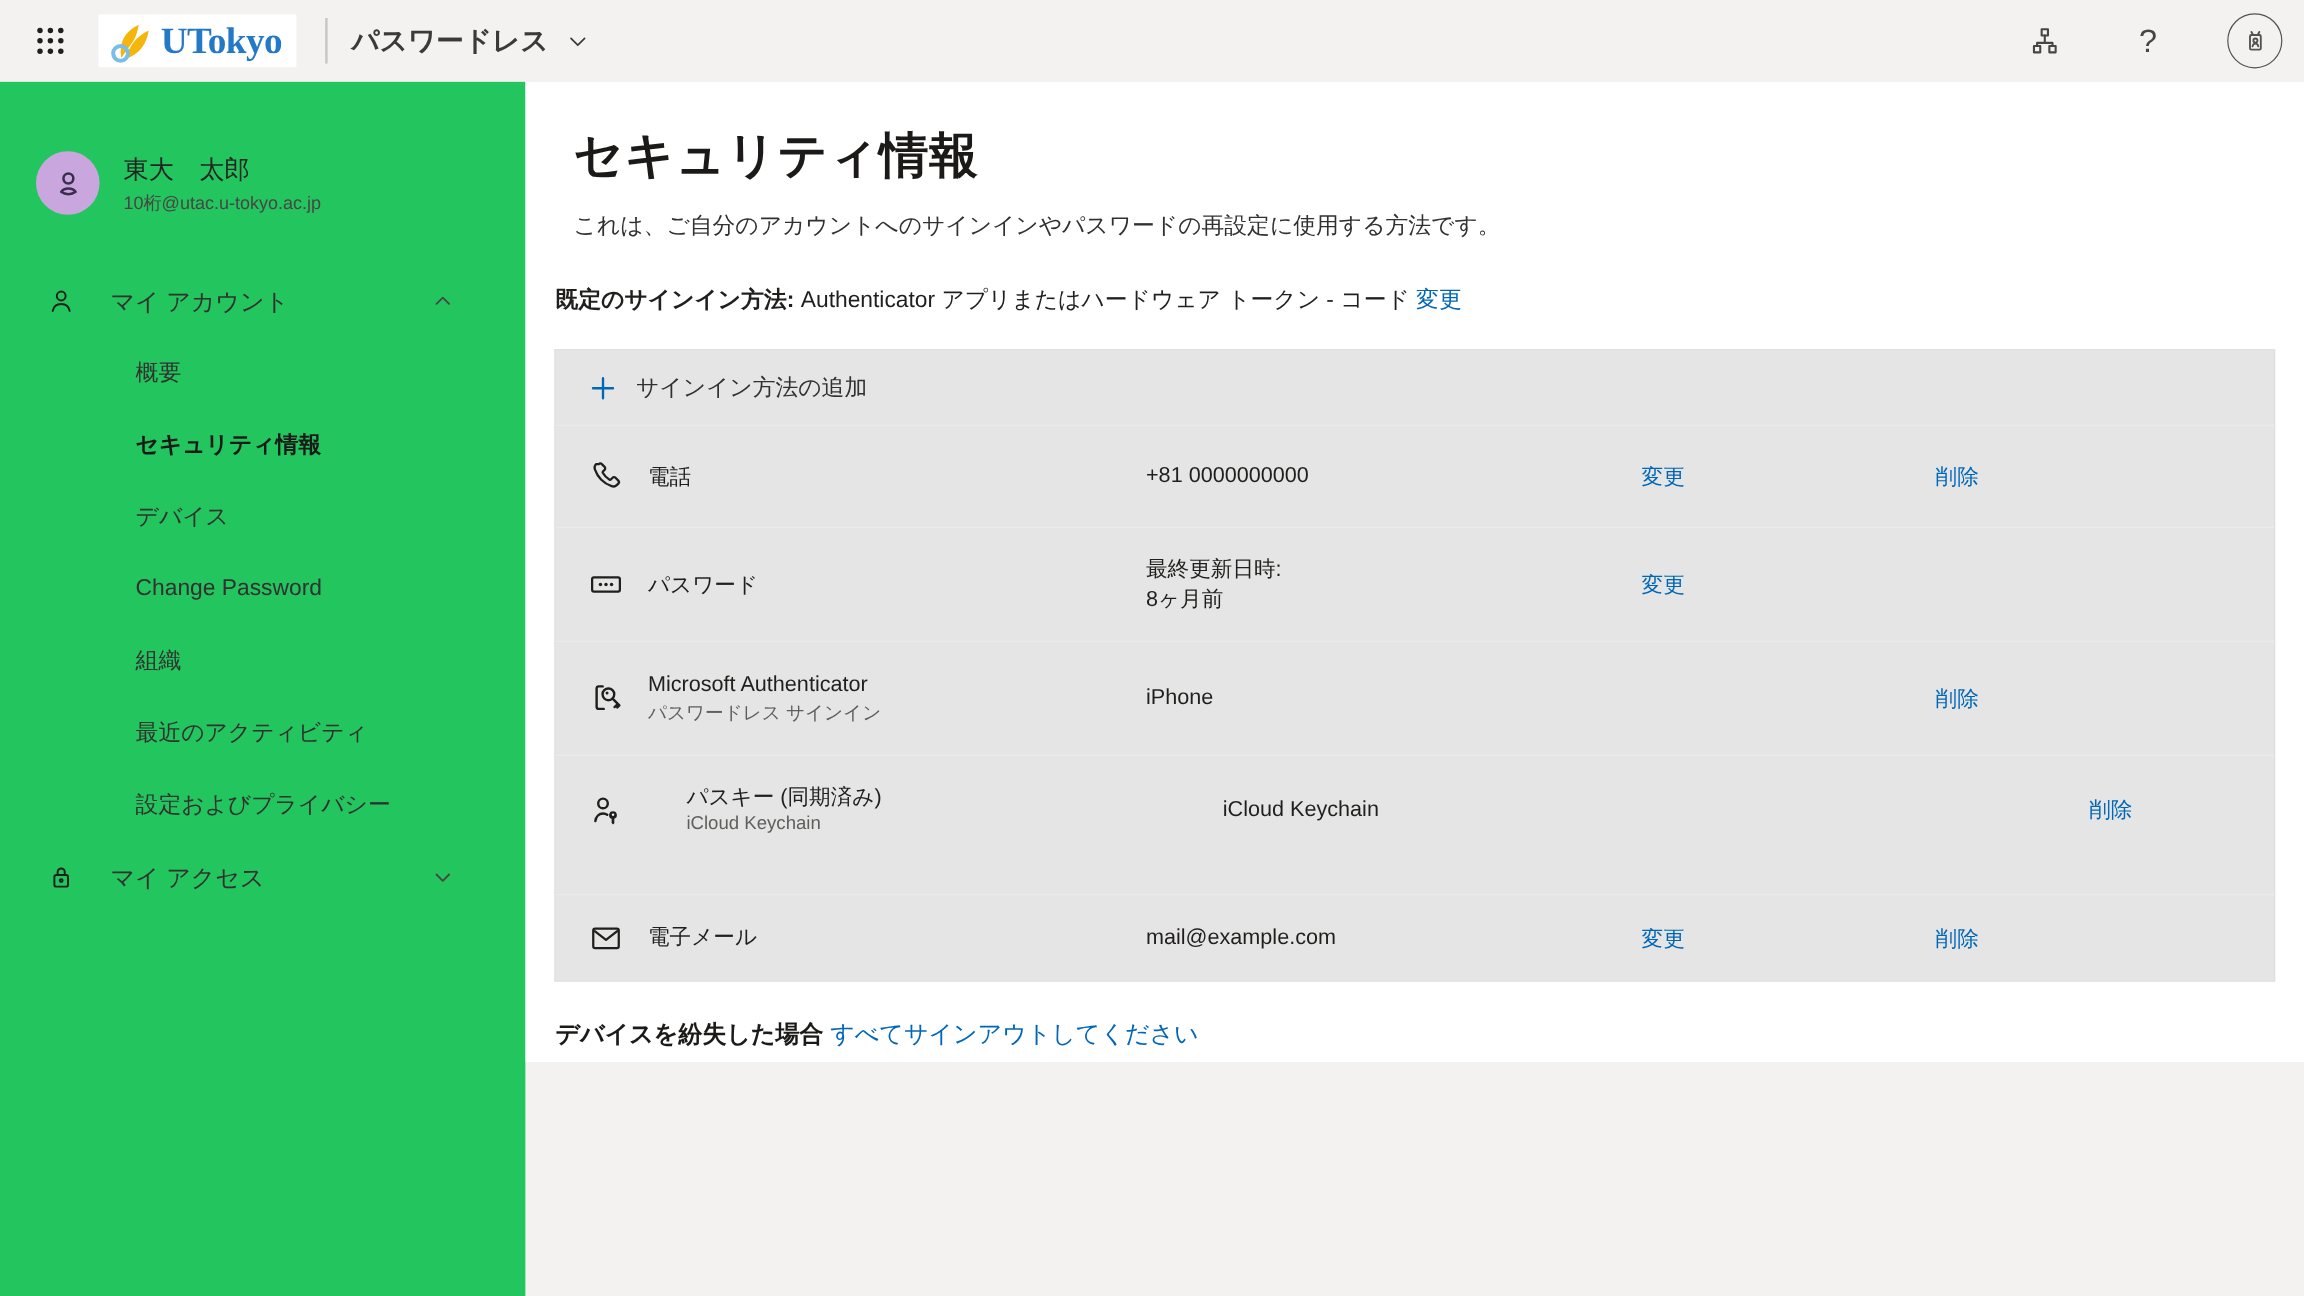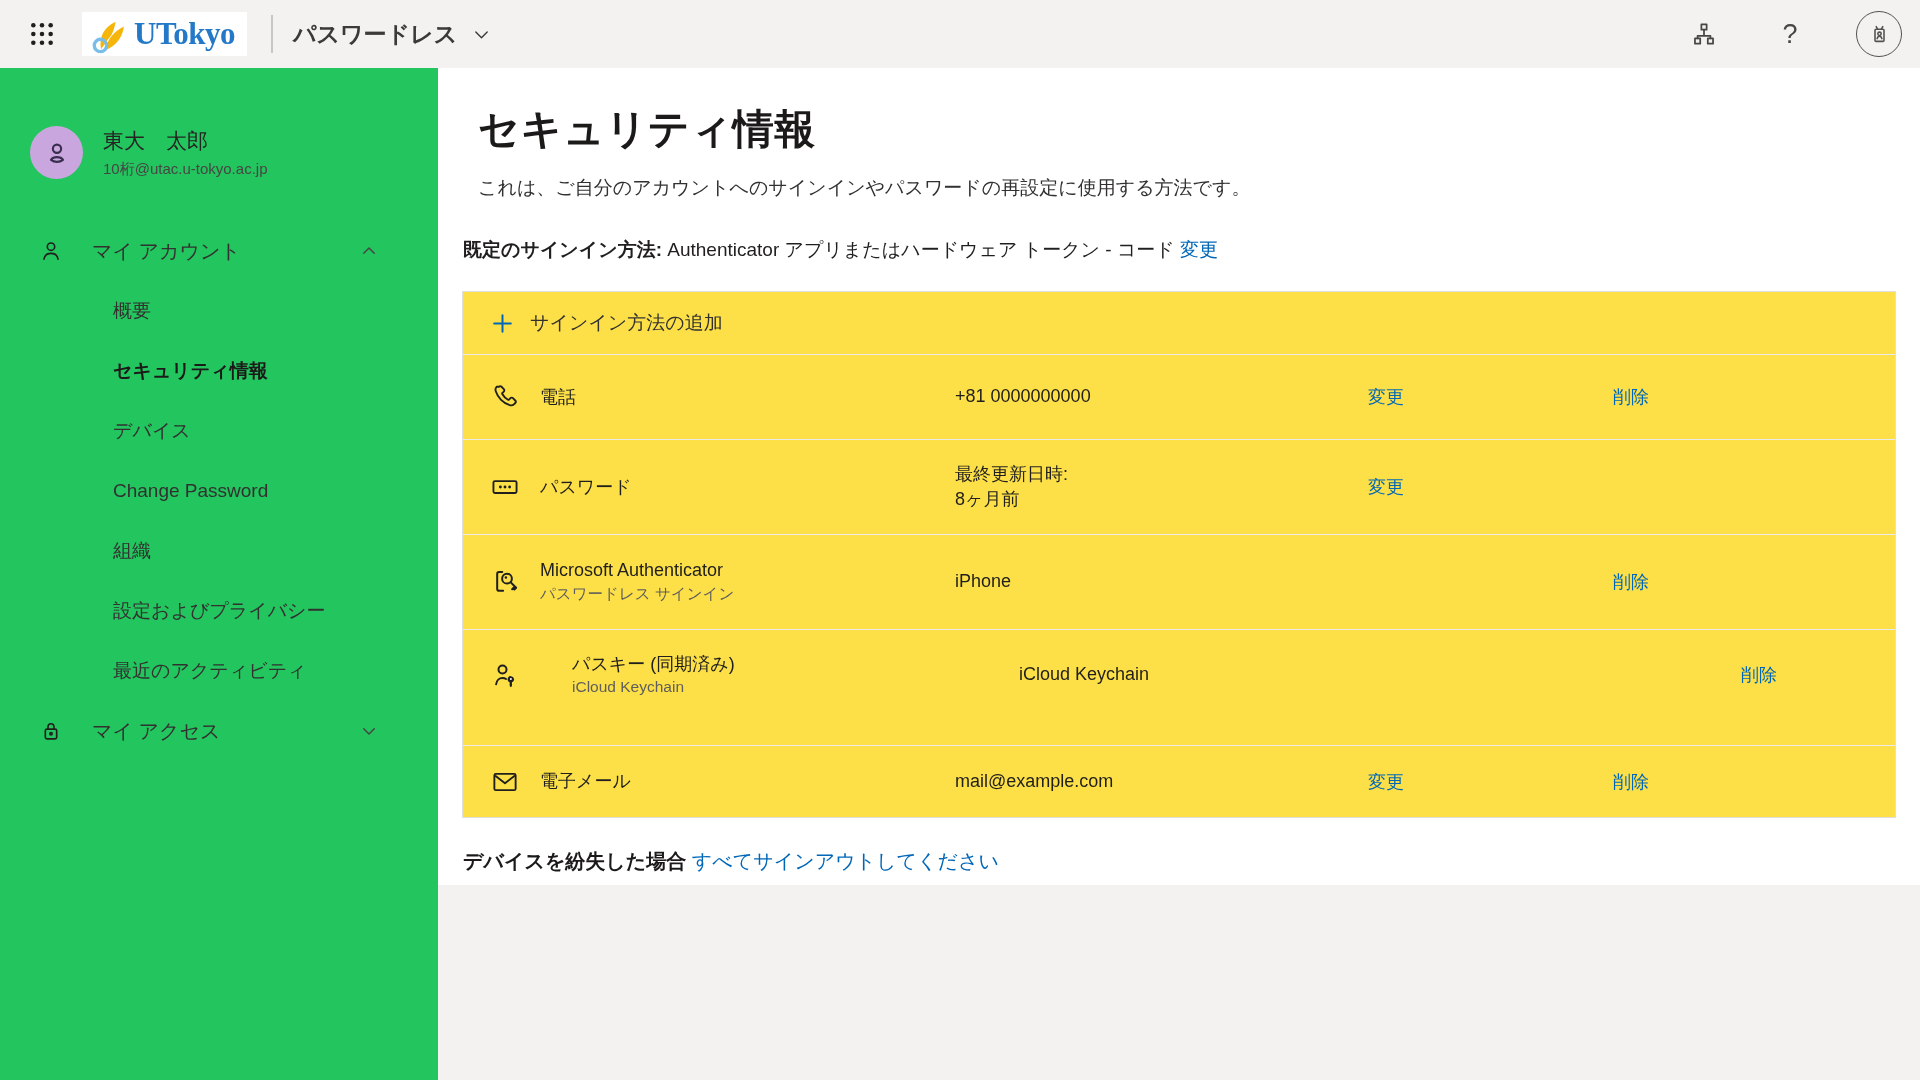--- a/index.html
+++ b/index.html
@@ -13,21 +13,21 @@
   .stroke-ic { fill:none; stroke:#201f1e; stroke-width:1.5; stroke-linecap:round; stroke-linejoin:round; }
 
   
   .app-header {
     height:68px; display:flex; align-items:center;
     background:#f3f2f1; padding:0 18px 0 20px; position:relative; z-index:2;
   }
   .waffle-btn { width:44px; height:44px; display:flex; align-items:center; justify-content:center; cursor:pointer; }
   .logo-box {
     margin-left:18px; background:#ffffff; height:44px; padding:4px 12px 4px 8px;
-    display:flex; gap:6px;
+    display:flex; align-items:center; gap:6px;
   }
   .logo-text { font-family:"Liberation Serif","DejaVu Serif",serif; font-size:31px; font-weight:600; color:#2478c8; letter-spacing:-0.5px; }
   .hdr-divider { width:2px; height:38px; background:#c8c6c4; margin:0 20px 0 24px; }
   .hdr-title-wrap { display:flex; align-items:center; gap:16px; cursor:pointer; }
   .hdr-title { font-size:23px; font-weight:600; color:#3b3a39; }
   .hdr-spacer { flex:1; }
   .hdr-right { display:flex; align-items:center; gap:46px; }
   .hdr-icon-btn { width:40px; height:40px; display:flex; align-items:center; justify-content:center; cursor:pointer; color:#484644; }
   .help-glyph { font-size:27px; color:#484644; font-weight:400; }
   .hdr-avatar {
@@ -57,21 +57,21 @@
   .nav-sub { display:flex; align-items:center; height:60px; padding-left:113px; font-size:19px; color:#323130; cursor:pointer; }
   .nav-sub.active { font-weight:700; color:#1b1a19; }
 
   
   .page-title { font-size:41px; font-weight:600; color:#1b1a19; margin:8px 0 0 16px; letter-spacing:0.5px; }
   .page-subtitle { font-size:19px; color:#323130; margin:18px 0 0 16px; }
   .default-method { font-size:19px; color:#201f1e; margin:36px 0 0 1px; }
   .default-method .dm-label { font-weight:700; }
   a.link { color:#0067b8; text-decoration:none; cursor:pointer; }
 
-  .methods-card { margin-top:28px; width:1434px; border:1px solid #e1dfdd; background:#fde047; }
+  .methods-card { margin-top:28px; width:1434px; border:1px solid #e1dfdd; background:#e5e5e5; }
   .add-row { height:62px; display:flex; align-items:center; gap:15px; padding-left:27px; cursor:pointer; }
   .add-row .add-label { font-size:19px; color:#323130; }
 
   .m-row {
     display:grid; grid-template-columns:77px 415px 413px 245px 245px 1fr;
     align-items:center; border-top:1px solid #edebe9;
   }
   .m-row .icon-cell { padding-left:27px; }
   .m-name { font-size:18px; color:#201f1e; line-height:1.25; }
   .m-sub { font-size:15.5px; color:#605e5c; margin-top:3px; }
@@ -173,22 +173,22 @@
           <path d="m5 15 7-7 7 7"></path>
         </svg>
       </span>
     </div>
 
     <div class="nav-sub">概要</div>
     <div class="nav-sub active">セキュリティ情報</div>
     <div class="nav-sub">デバイス</div>
     <div class="nav-sub">Change Password</div>
     <div class="nav-sub">組織</div>
+    <div class="nav-sub">最近のアクティビティ</div>
     <div class="nav-sub">設定およびプライバシー</div>
-    <div class="nav-sub">最近のアクティビティ</div>
 
 
     <div class="nav-section">
       <span class="nav-ic">
         <svg width="26" height="26" viewBox="0 0 24 24" class="stroke-ic">
           <rect x="6.75" y="10.25" width="10.5" height="9" rx="1.5"></rect>
           <path d="M9.25 10.25V8a2.75 2.75 0 0 1 5.5 0v2.25"></path>
           <circle cx="12" cy="14.6" r="1.1"></circle>
         </svg>
       </span>

